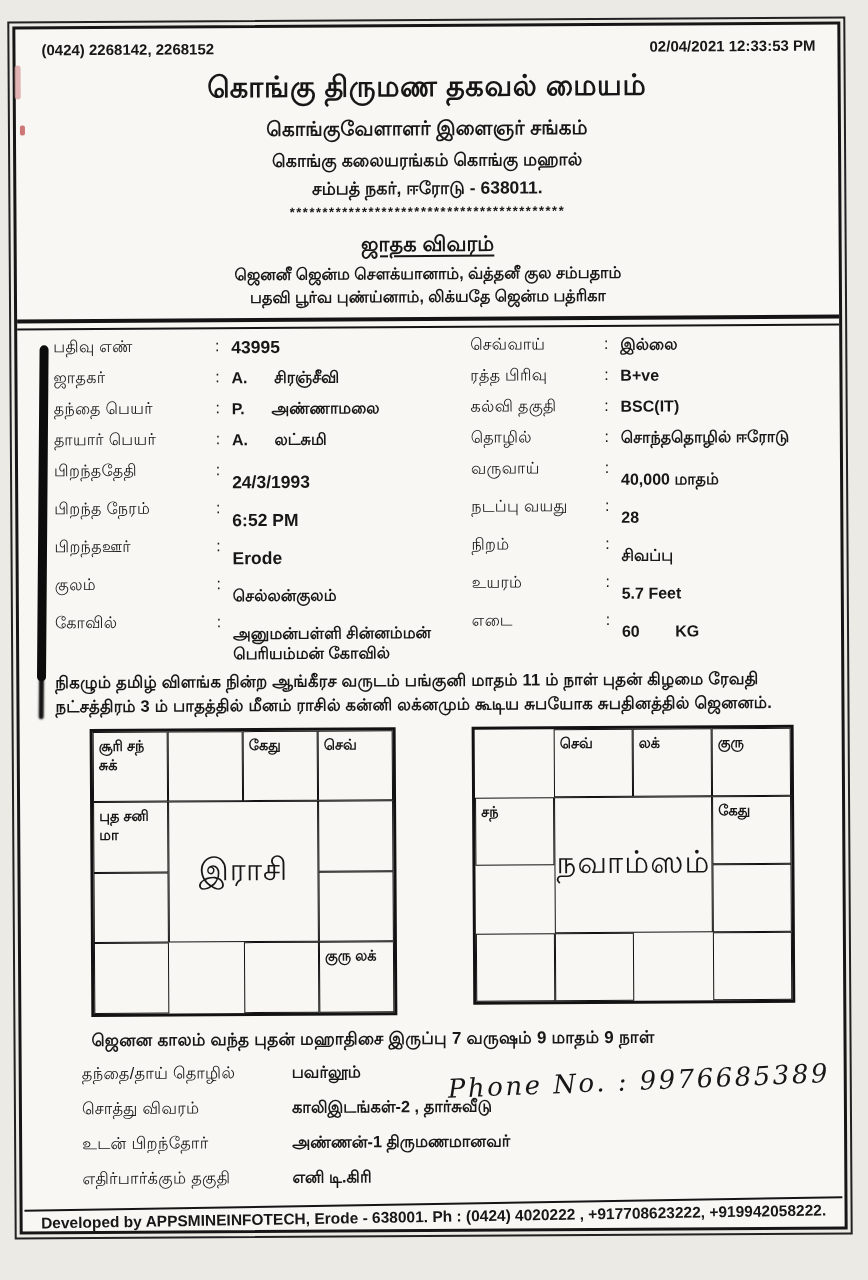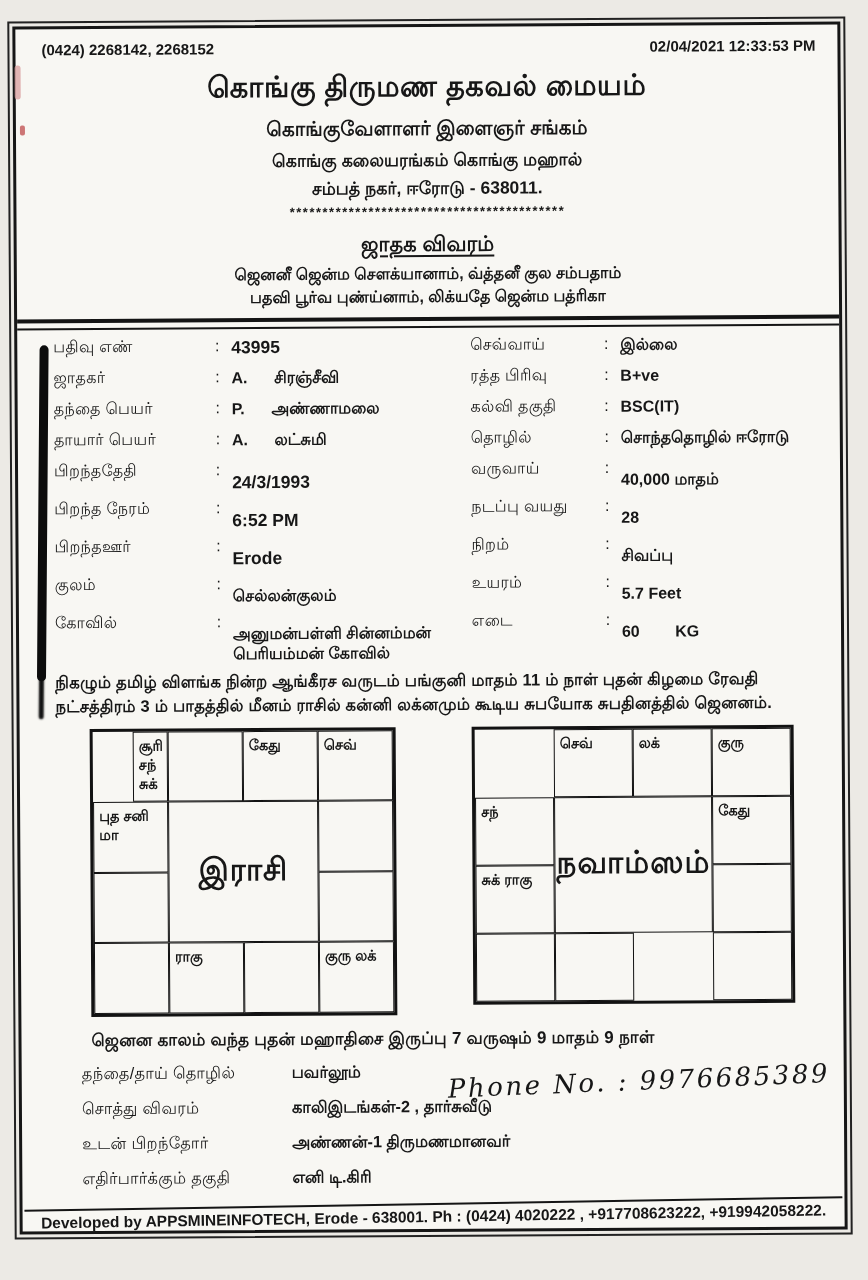--- a/index.html
+++ b/index.html
@@ -52,21 +52,21 @@
   .dcol-left .drow:nth-child(7) .dval{font-size:17.5px;font-weight:bold;}
 
   .para{padding:6px 24px 0 36px;font-size:16.5px;font-weight:600;line-height:1.45;letter-spacing:.2px;}
   .para .u{text-decoration-thickness:1.5px;text-underline-offset:3px;}
 
   .charts{display:flex;padding:10px 0 0 70px;gap:76px;}
   .chart{border:3px solid #121212;display:grid;grid-template-columns:repeat(4,1fr);grid-template-rows:repeat(4,1fr);background:#f8f7f3;}
   .chart-rasi{width:300px;height:282px;}
   .chart-nav{width:316px;height:272px;}
   .ccell{border:1px solid #121212;padding:4px 5px;font-size:14.5px;font-weight:600;line-height:1.3;overflow:hidden;}
-  .ccenter{grid-row:2/span 2;grid-column:2/span 2;border:1px solid #121212;display:flex;align-items:center;justify-content:center;font-size:31px;font-weight:bold;letter-spacing:1px;}
+  .ccenter{grid-row:2/span 2;grid-column:2/span 2;border:1px solid #121212;display:flex;align-items:center;justify-content:center;font-size:31px;font-weight:normal;letter-spacing:1px;}
 
   .dasa{padding:14px 0 0 70px;font-size:17px;font-weight:bold;letter-spacing:.2px;}
 
   .extra{padding:12px 0 0 60px;}
   .erow{display:flex;min-height:35px;font-size:16.3px;align-items:flex-start;}
   .elabel{width:210px;letter-spacing:.3px;}
   .eval{font-weight:600;white-space:pre-wrap;}
 
   .handwritten{
     position:absolute;left:426px;top:1040px;width:390px;
@@ -205,41 +205,39 @@
           <span class="dcolon">:</span>
           <span class="dval">60        KG</span>
         </div>
       </div>
   </div>
 
   <div class="para" id="birth-note"><span>நிகழும் தமிழ் விளங்க நின்ற </span><span class="u">ஆங்கீரச</span><span> வருடம் </span><span class="u">பங்குனி</span><span> மாதம் </span><span class="u">11 ம்</span><span> நாள் </span><span class="u">புதன்</span><span> கிழமை </span><span class="u">ரேவதி</span><span> நட்சத்திரம் </span><span class="u">3 ம்</span><span> பாதத்தில் </span><span class="u">மீனம்</span><span> ராசில் </span><span class="u">கன்னி</span><span> லக்னமும் கூடிய சுபயோக சுபதினத்தில் ஜெனனம்.</span></div>
 
   <div class="charts">
     <div class="chart chart-rasi" id="rasi-chart">
-        <div class="ccell" style="grid-area: 1 / 1; margin-left: 40px;">சூரி சந் சுக்</div>
+        <div class="ccell" style="grid-area: 1 / 1;">சூரி சந் சுக்</div>
         <div class="ccell" style="grid-area: 1 / 2;"></div>
         <div class="ccell" style="grid-area: 1 / 3;">கேது</div>
         <div class="ccell" style="grid-area: 1 / 4;">செவ்</div>
         <div class="ccell" style="grid-area: 2 / 1;">புத சனி மா</div>
         <div class="ccell" style="grid-area: 2 / 4;"></div>
         <div class="ccell" style="grid-area: 3 / 1;"></div>
         <div class="ccell" style="grid-area: 3 / 4;"></div>
         <div class="ccell" style="grid-area: 4 / 1;"></div>
-        <div class="ccell" style="grid-area: 4 / 2;">ராகு</div>
         <div class="ccell" style="grid-area: 4 / 3;"></div>
         <div class="ccell" style="grid-area: 4 / 4;">குரு லக்</div>
         <div class="ccenter">இராசி</div>
       </div>
     <div class="chart chart-nav" id="navamsam-chart">
         <div class="ccell" style="grid-area: 1 / 2;">செவ்</div>
         <div class="ccell" style="grid-area: 1 / 4;">குரு</div>
         <div class="ccell" style="grid-area: 1 / 3;">லக்</div>
         <div class="ccell" style="grid-area: 2 / 1;">சந்</div>
         <div class="ccell" style="grid-area: 2 / 4;">கேது</div>
-        <div class="ccell" style="grid-area: 3 / 1;">சுக் ராகு</div>
         <div class="ccell" style="grid-area: 3 / 4;"></div>
         <div class="ccell" style="grid-area: 4 / 1;"></div>
         <div class="ccell" style="grid-area: 4 / 2;"></div>
         <div class="ccell" style="grid-area: 4 / 4;"></div>
         <div class="ccenter">நவாம்ஸம்</div>
       </div>
   </div>
 
   <div class="dasa">ஜெனன காலம் வந்த புதன் மஹாதிசை இருப்பு 7 வருஷம் 9 மாதம் 9 நாள்</div>
 

